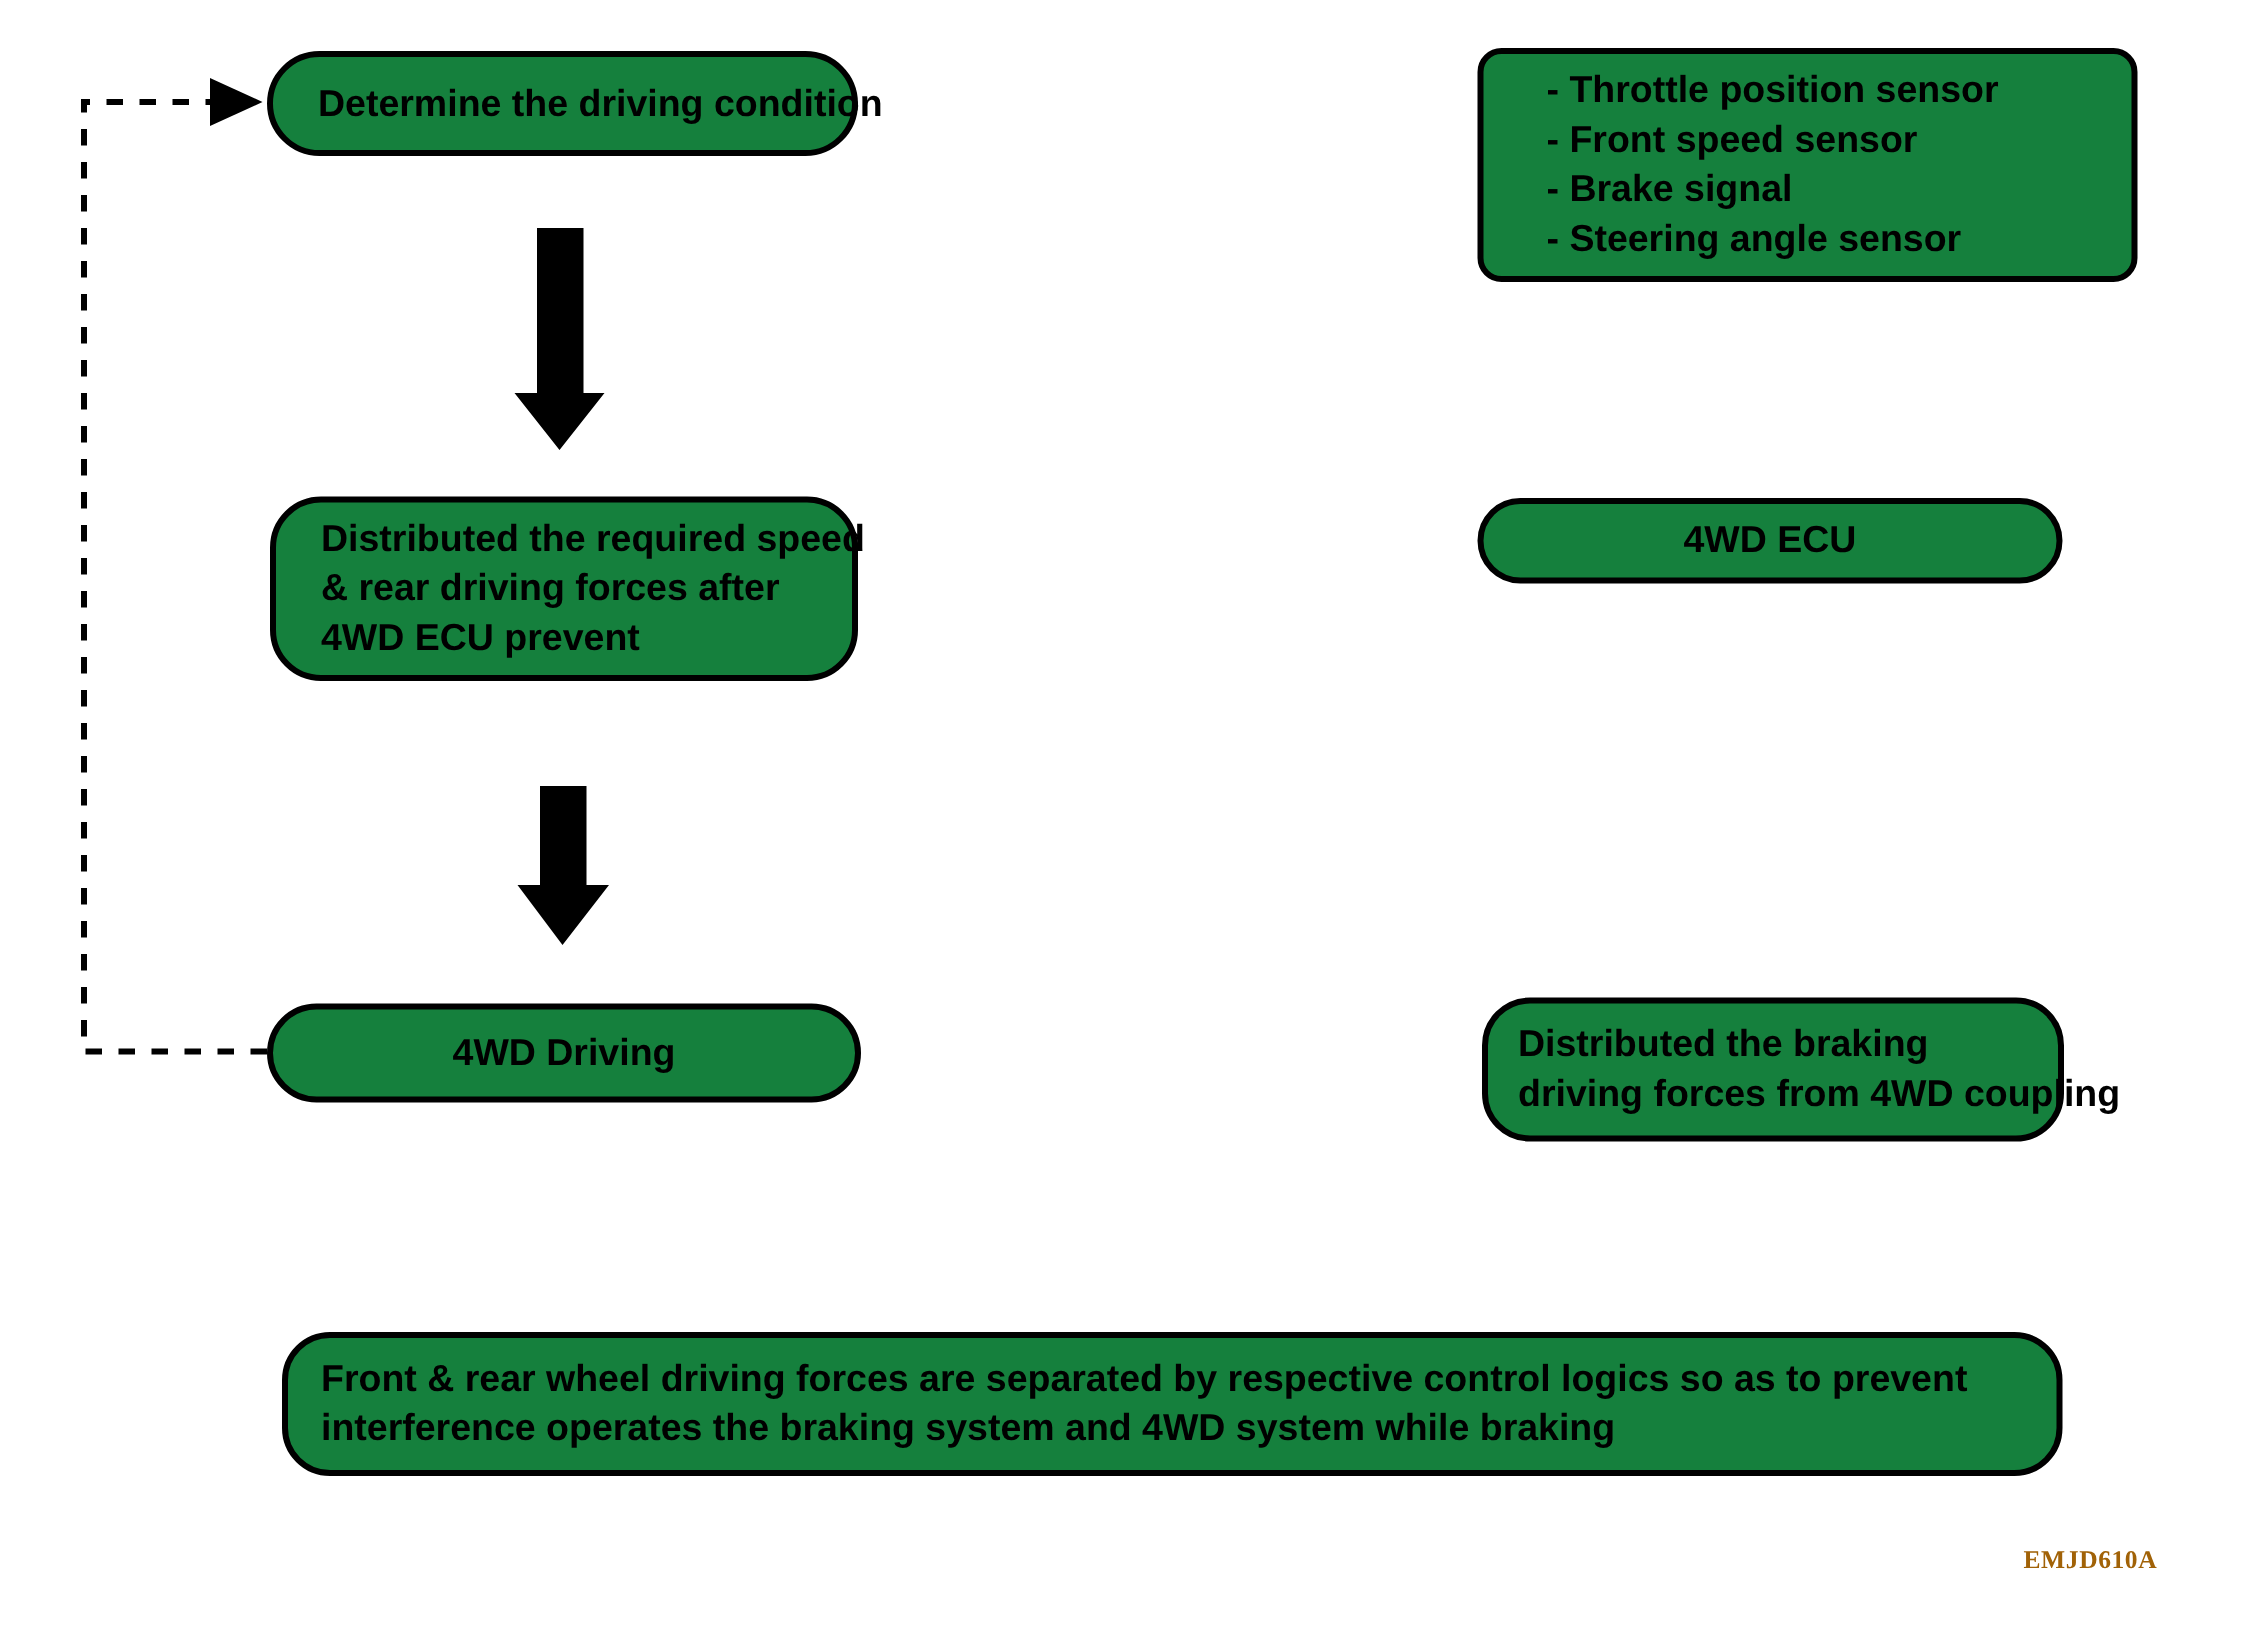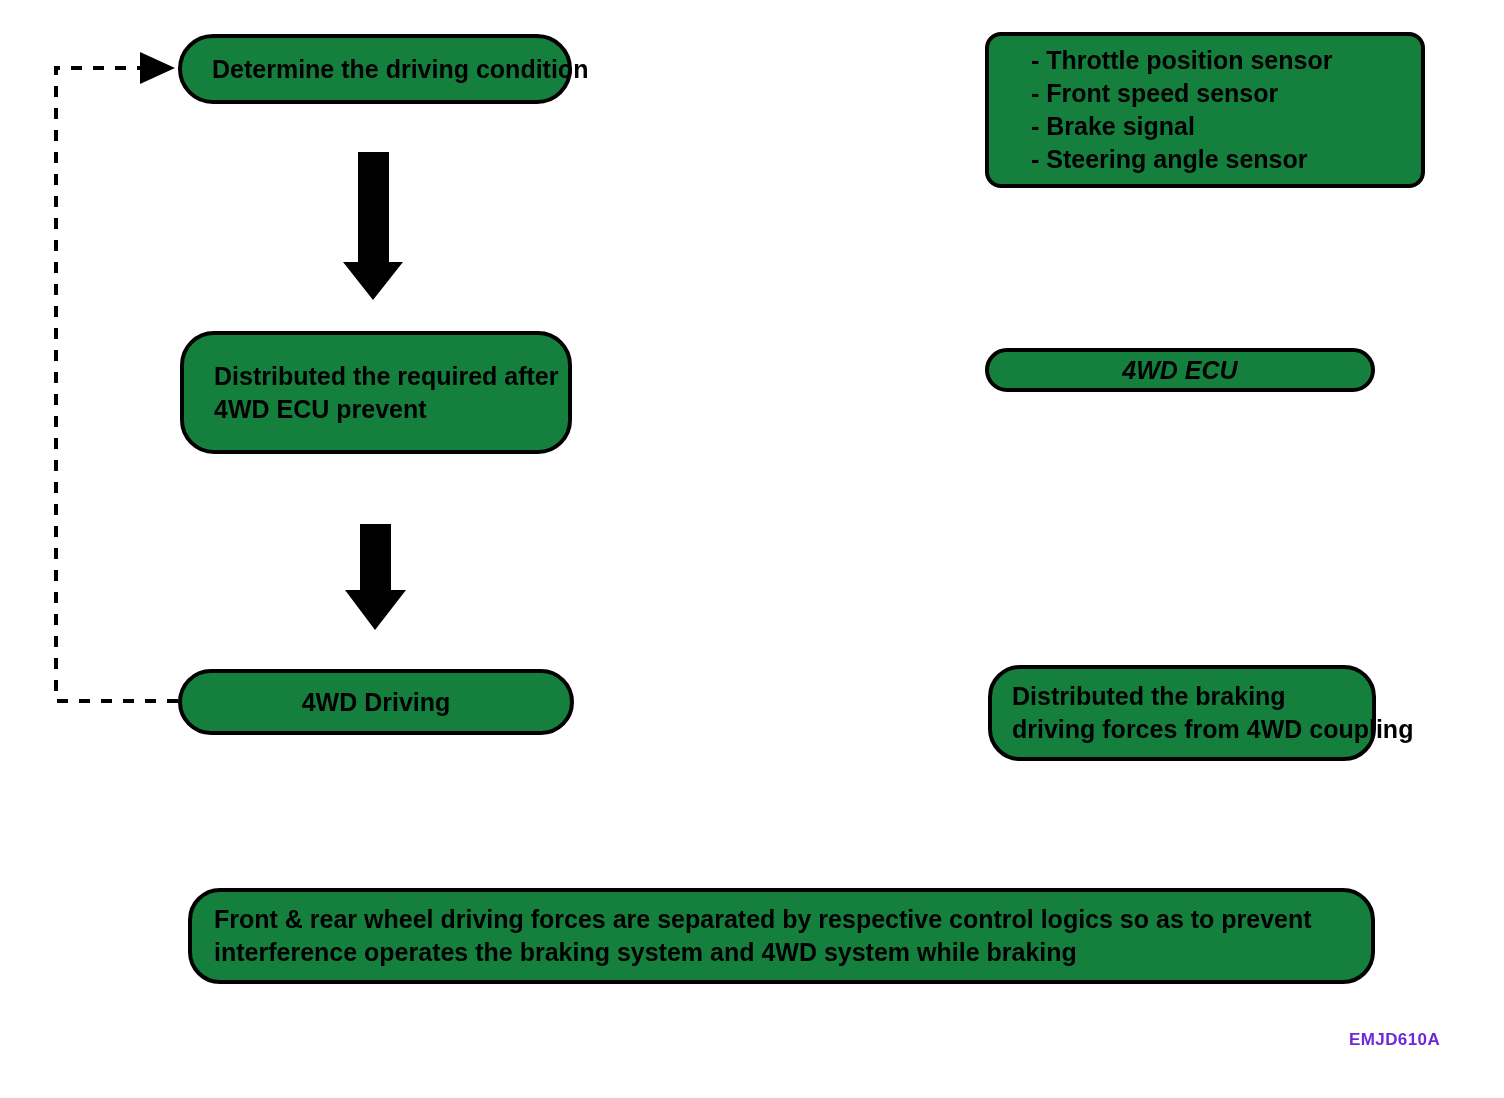--- a/index.html
+++ b/index.html
@@ -45,25 +45,25 @@
   .svg-layer {
     position: absolute;
     left: 0;
     top: 0;
     width: 1504px;
     height: 1098px;
     pointer-events: none;
   }
   .code-label {
     position: absolute;
-    font-family: Liberation Sans, sans-serif;
+    font-family: Liberation Serif, serif;
     font-size: 17px;
     font-weight: bold;
     letter-spacing: 0.4px;
-    color: #6d28d9;
+    color: #a16207;
   }
 </style>
 </head>
 <body>
 
 <div id="canvas">
 
   <svg class="svg-layer" viewBox="0 0 1504 1098" xmlns="http://www.w3.org/2000/svg">
 
     <g>
@@ -78,36 +78,37 @@
       <path d="M 178,701 L 56,701 L 56,68 L 140,68" fill="none" stroke="#000000" stroke-width="4" stroke-dasharray="11 11" stroke-linecap="butt"></path>
       <polygon fill="#000000" points="140,52 175,68 140,84"></polygon>
     </g>
   </svg>
 
   <div class="node left-text" style="left:178px; top:34px; width:394px; height:70px; border-radius:35px;">
     <div class="line">Determine the driving condition</div>
   </div>
 
   <div class="node left-text" style="left:180px; top:331px; width:392px; height:123px; border-radius:34px;">
-    <div class="line">Distributed the required after</div>
+    <div class="line">Distributed the required speed</div>
+    <div class="line">&amp; rear driving forces after</div>
     <div class="line">4WD ECU prevent</div>
   </div>
 
   <div class="node center" style="left:178px; top:669px; width:396px; height:66px; border-radius:33px;align-items:center;">
     <div class="line">4WD Driving</div>
   </div>
 
   <div class="node list-text" style="left:985px; top:32px; width:440px; height:156px; border-radius:16px;">
     <div class="line">- Throttle position sensor</div>
     <div class="line">- Front speed sensor</div>
     <div class="line">- Brake signal</div>
     <div class="line">- Steering angle sensor</div>
   </div>
 
-  <div class="node center" style="left:985px; top:348px; width:390px; height:44px; border-radius:29px;font-style:italic;">
+  <div class="node center" style="left:985px; top:332px; width:390px; height:57px; border-radius:29px;">
     <div class="line">4WD ECU</div>
   </div>
 
   <div class="node left-text" style="left:988px; top:665px; width:388px; height:96px; border-radius:32px; padding-left:20px;">
     <div class="line">Distributed the braking</div>
     <div class="line">driving forces from 4WD coupling</div>
   </div>
 
   <div class="node left-text" style="left:188px; top:888px; width:1187px; height:96px; border-radius:32px; padding-left:22px;">
     <div class="line">Front &amp; rear wheel driving forces are separated by respective control logics so as to prevent</div>

